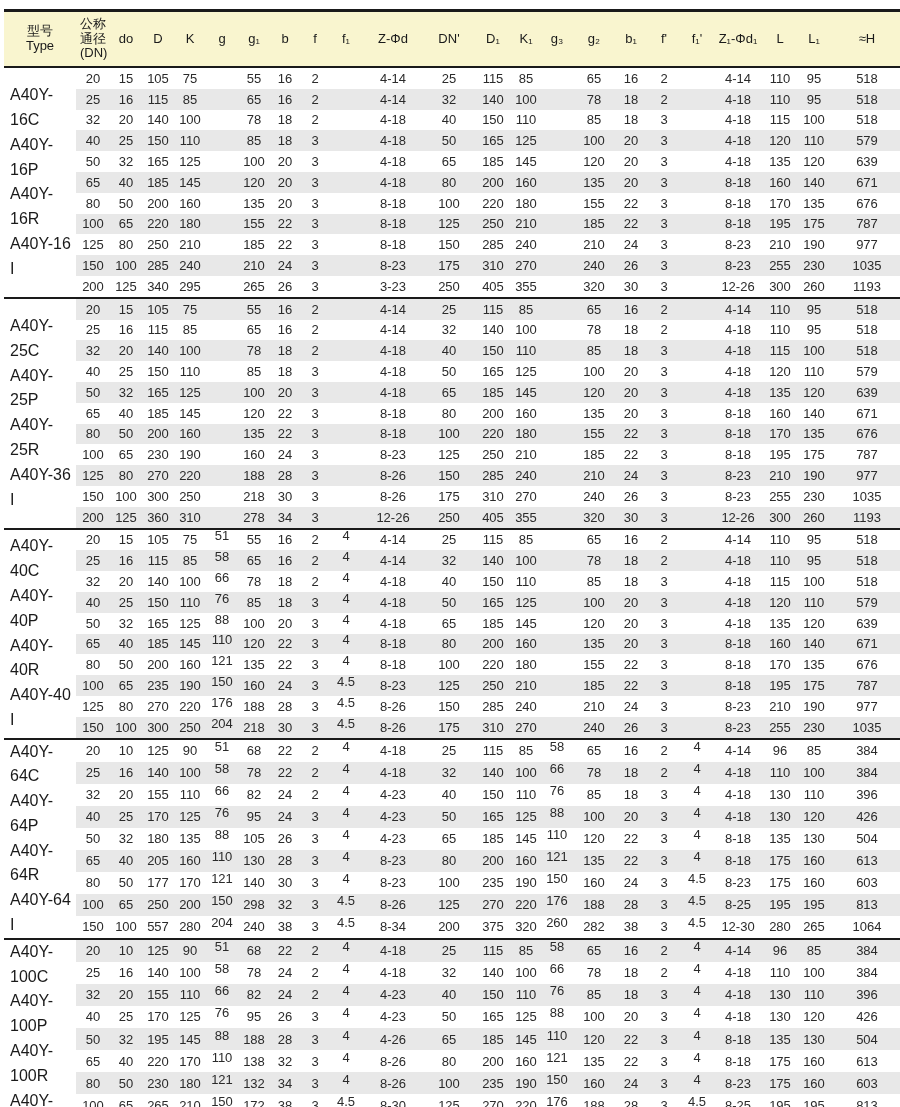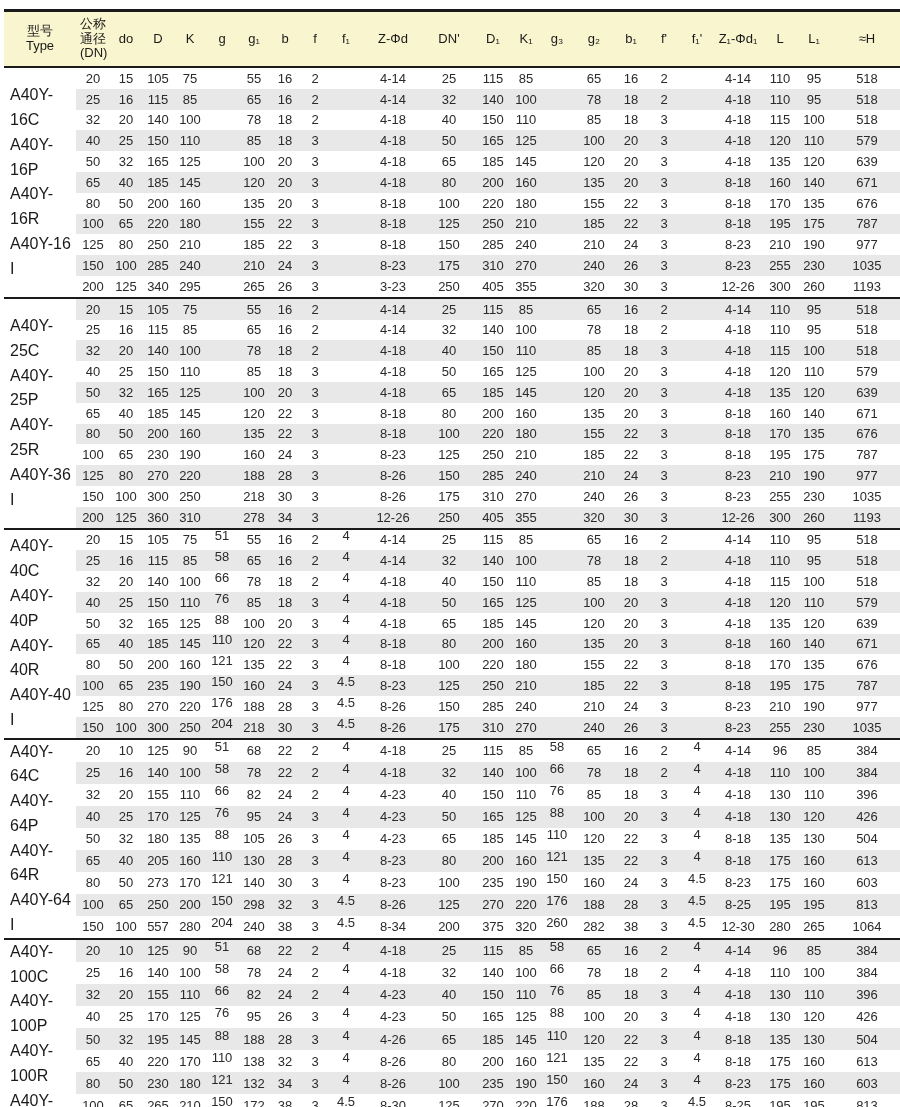--- a/index.html
+++ b/index.html
@@ -1003,21 +1003,21 @@
           <td>3</td>
           <td><span class="raised">4</span></td>
           <td>8-18</td>
           <td>175</td>
           <td>160</td>
           <td>613</td>
         </tr>
         <tr>
           <td>80</td>
           <td>50</td>
-          <td>273</td>
+          <td>177</td>
           <td>170</td>
           <td><span class="raised">121</span></td>
           <td>140</td>
           <td>30</td>
           <td>3</td>
           <td><span class="raised">4</span></td>
           <td>8-23</td>
           <td>100</td>
           <td>235</td>
           <td>190</td>

